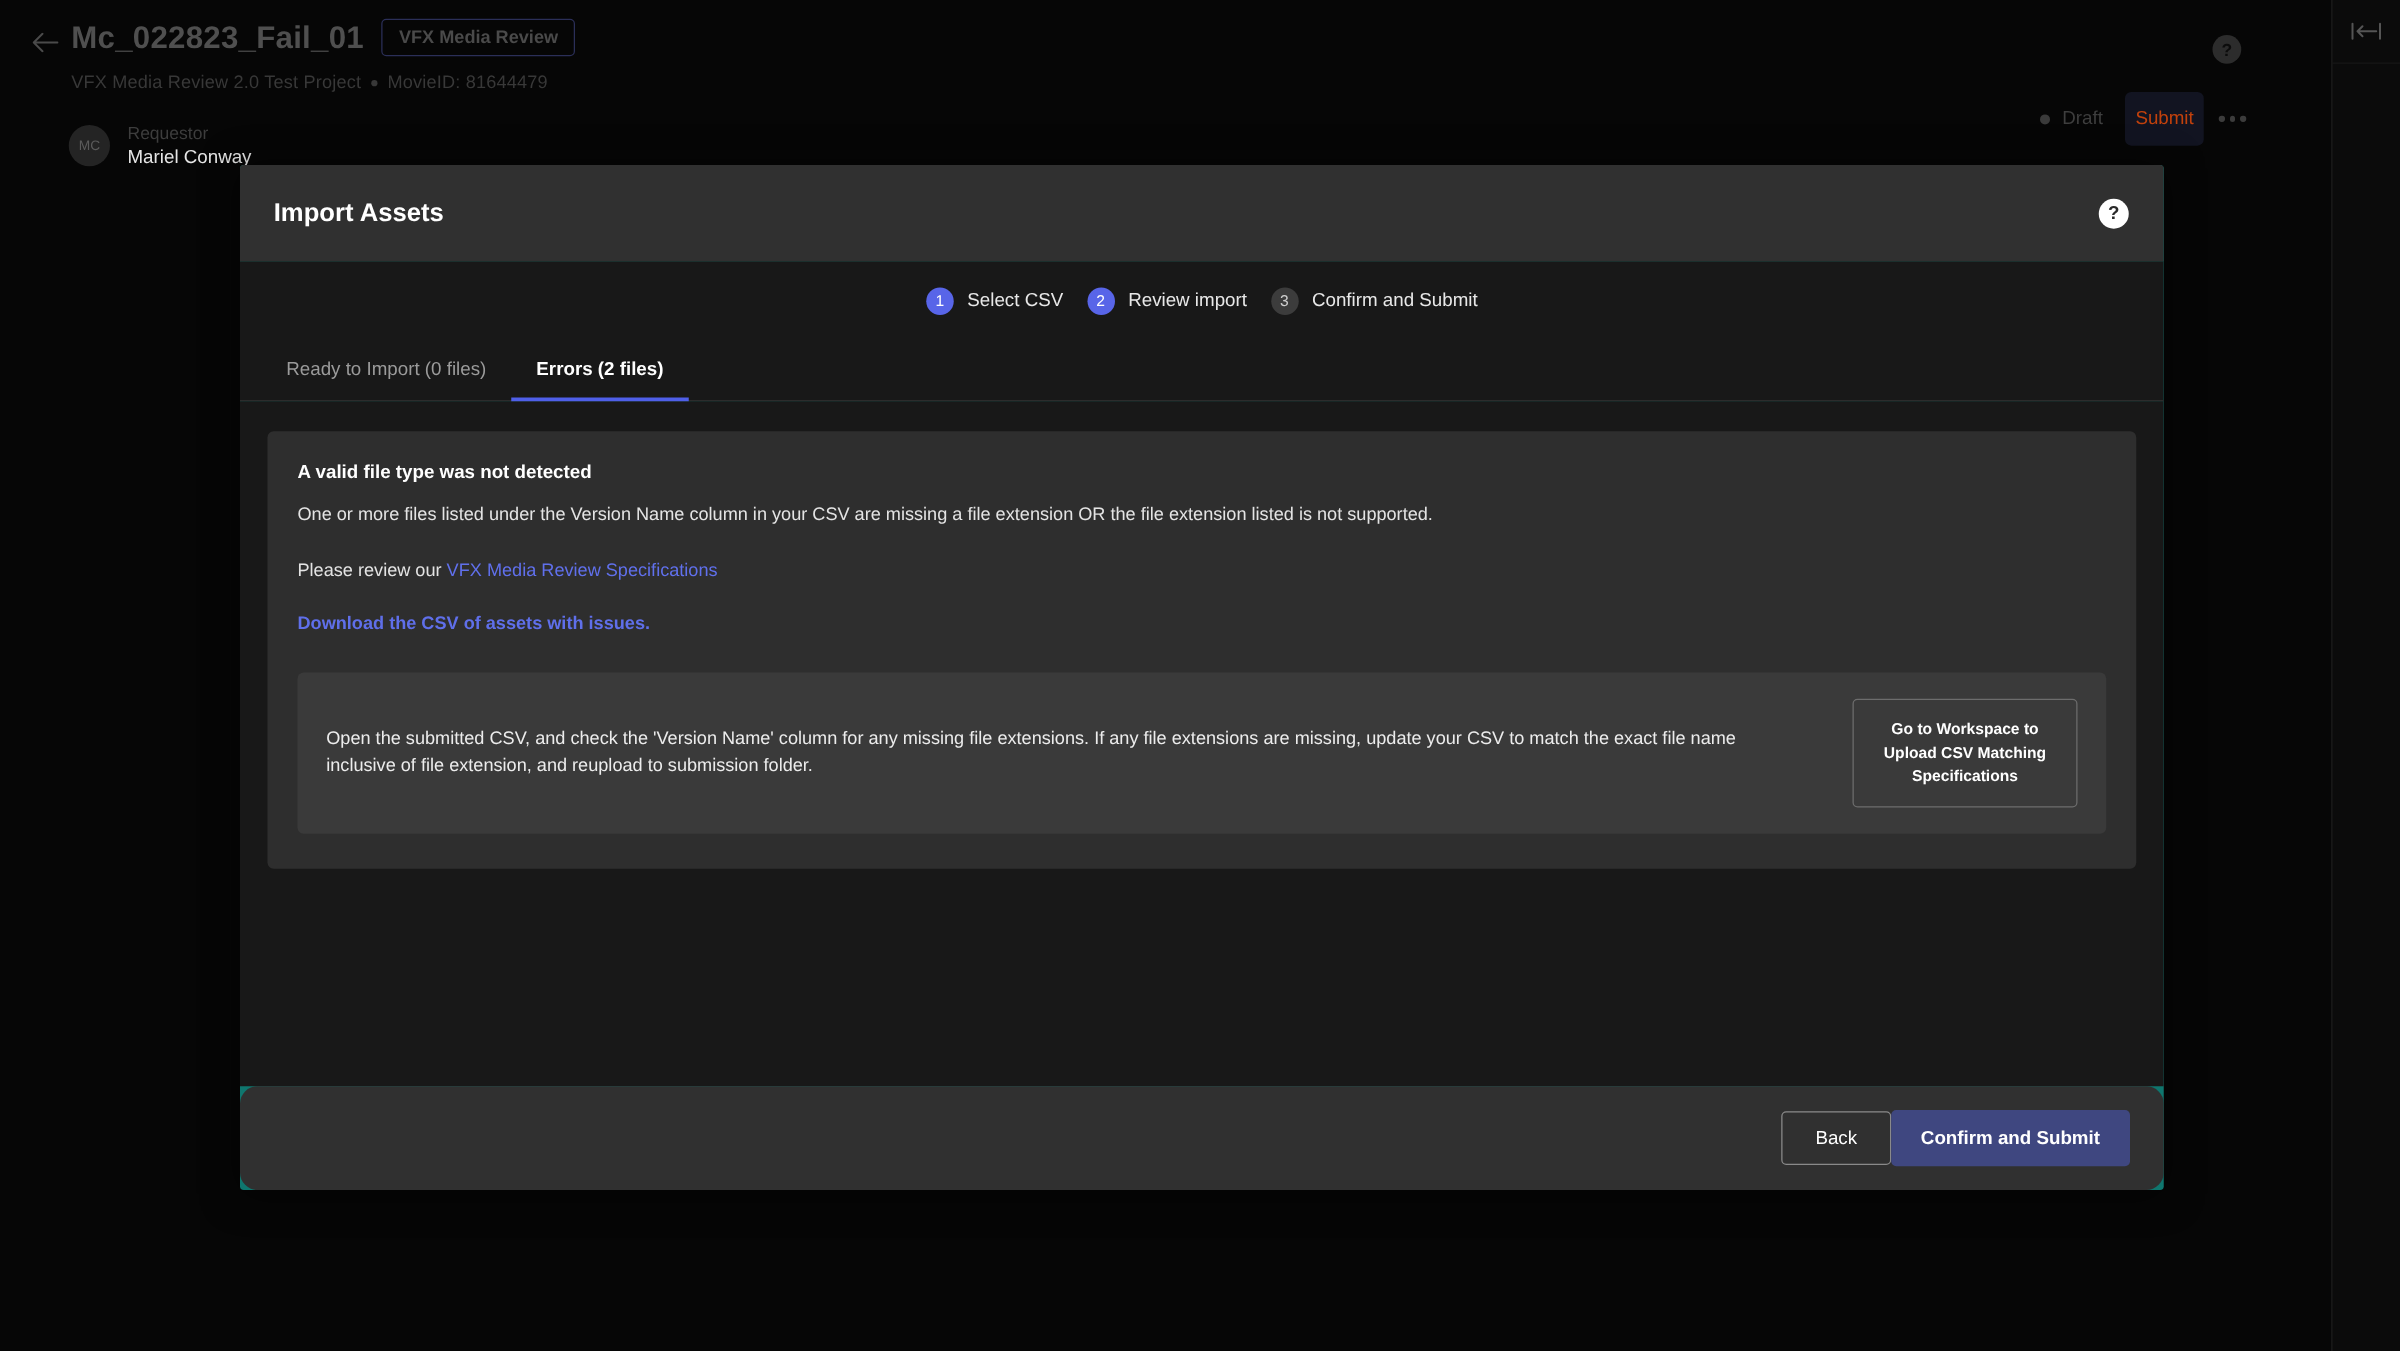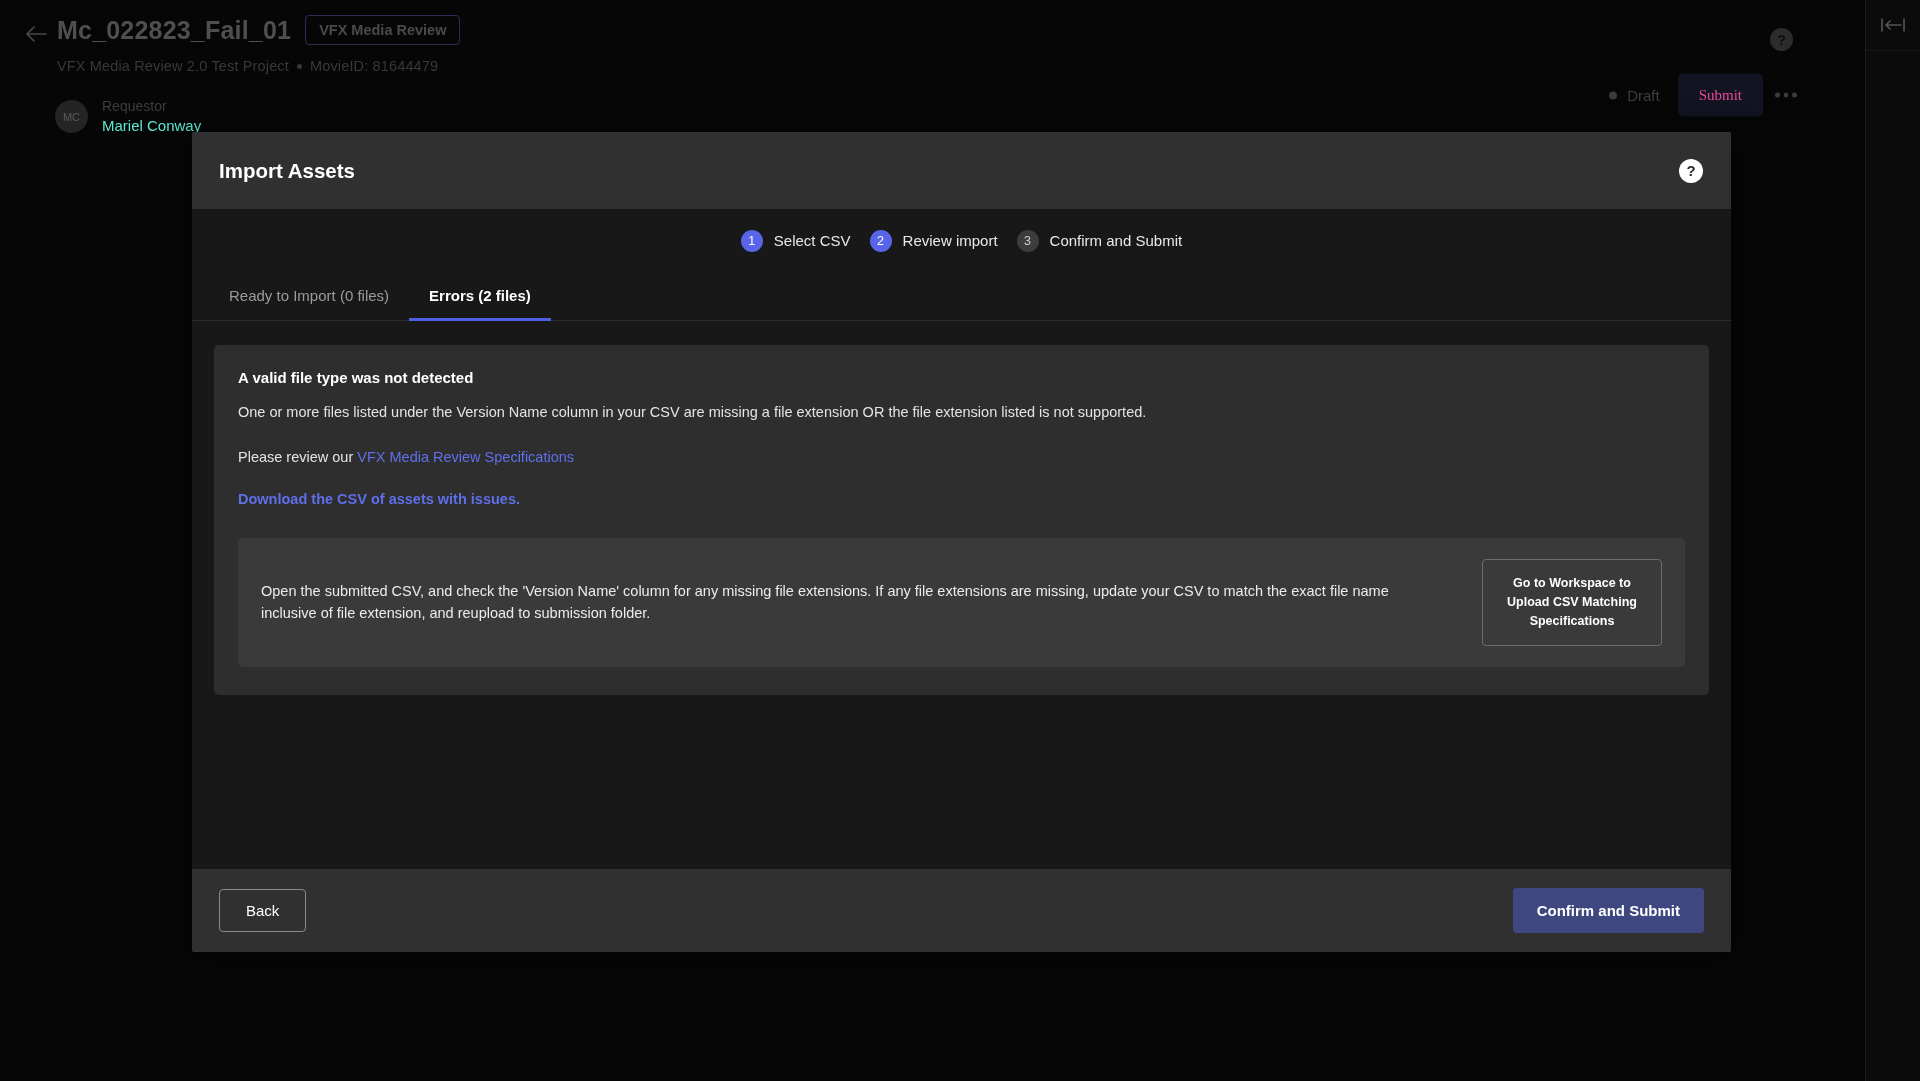--- a/index.html
+++ b/index.html
@@ -48,42 +48,42 @@
   }
   .subdot { width: 5px; height: 5px; border-radius: 50%; background: #383838; display:inline-block; }
 
   .requestor-block { position: absolute; left: 55px; top: 97px; display: flex; gap: 14px; align-items: center; }
   .avatar {
     width: 33px; height: 33px; border-radius: 50%; background: #242424;
     display: flex; align-items: center; justify-content: center;
     font-size: 11px; color: #5a5a5a; font-weight: 500;
   }
   .req-label { font-size: 14px; color: #3d3d3d; line-height: 1.35; }
-  .req-name  { font-size: 15px; color: #5eead4; line-height: 1.35; text-align: right; }
+  .req-name  { font-size: 15px; color: #e5e5e5; line-height: 1.35; text-align: right; }
 
   .header-help {
     position: absolute; right: 72px; top: 28px;
     width: 23px; height: 23px; border-radius: 50%; background: #2c2c2c;
     display: flex; align-items: center; justify-content: center;
     font-size: 14px; font-weight: bold; color: #0c0c0c;
   }
 
   .header-actions {
     position: absolute; right: 56px; top: 95px;
     display: flex; align-items: center; gap: 0px;
     transform: translateY(-50%);
   }
   .status-pill {
     display: flex; align-items: center; gap: 10px;
     font-size: 15px; color: #3e3e3e; padding-right: 18px;
   }
   .status-dot { width: 8px; height: 8px; border-radius: 50%; background: #3a3a3a; }
   .submit-btn {
-    background: #121421; color: #ec4899; border: none; border-radius: 5px;
-    padding: 13px 21px; font-size: 15px; font-family: Liberation Serif, serif;
+    background: #121421; color: #c2410c; border: none; border-radius: 5px;
+    padding: 13px 8px; font-size: 15px; font-family: Liberation Sans, sans-serif;
   }
   .dots-btn {
     width: 46px; height: 40px; display: flex; align-items: center; justify-content: center;
     gap: 4px;
   }
   .dots-btn i { width: 4.5px; height: 4.5px; border-radius: 50%; background: #3c3c3c; display:block; }
 
   
   .modal {
     position: absolute; left: 192px; top: 132px;
@@ -165,22 +165,23 @@
   .res-btn {
     flex: 0 0 auto; width: 180px;
     border: 1px solid #6d6d6d; border-radius: 4px; background: transparent;
     color: #ffffff; font-size: 12.5px; font-weight: bold; font-family: inherit;
     padding: 14px 10px; line-height: 1.5; text-align: center;
   }
 
   
   .modal-footer {
     flex: 0 0 auto; height: 83px; background: #303030;
-    display: flex; align-items: center; justify-content: space-between;
+    display: flex; align-items: center; justify-content: flex-end;
     padding: 0 27px;
+    border-radius: 14px;
   }
   .back-btn {
     border: 1px solid #8a8a8a; border-radius: 4px; background: transparent;
     color: #ffffff; font-size: 15px; font-family: inherit; padding: 12px 26px;
   }
   .confirm-btn {
     background: #3f4780; border: none; border-radius: 4px;
     color: #ffffff; font-size: 15px; font-weight: bold; font-family: inherit;
     padding: 14px 24px;
   }

